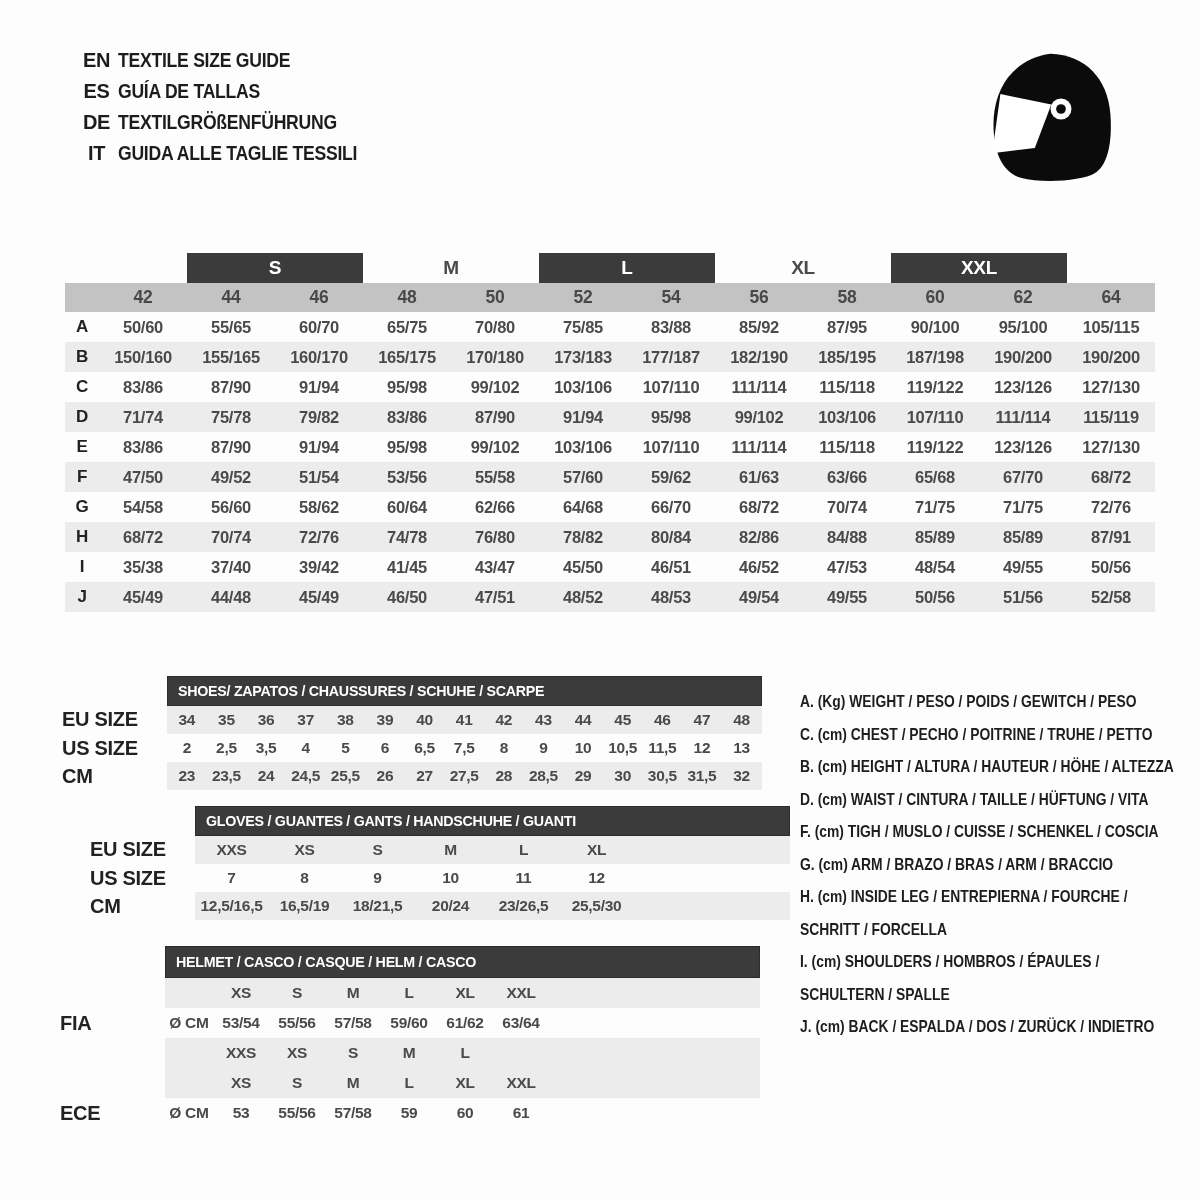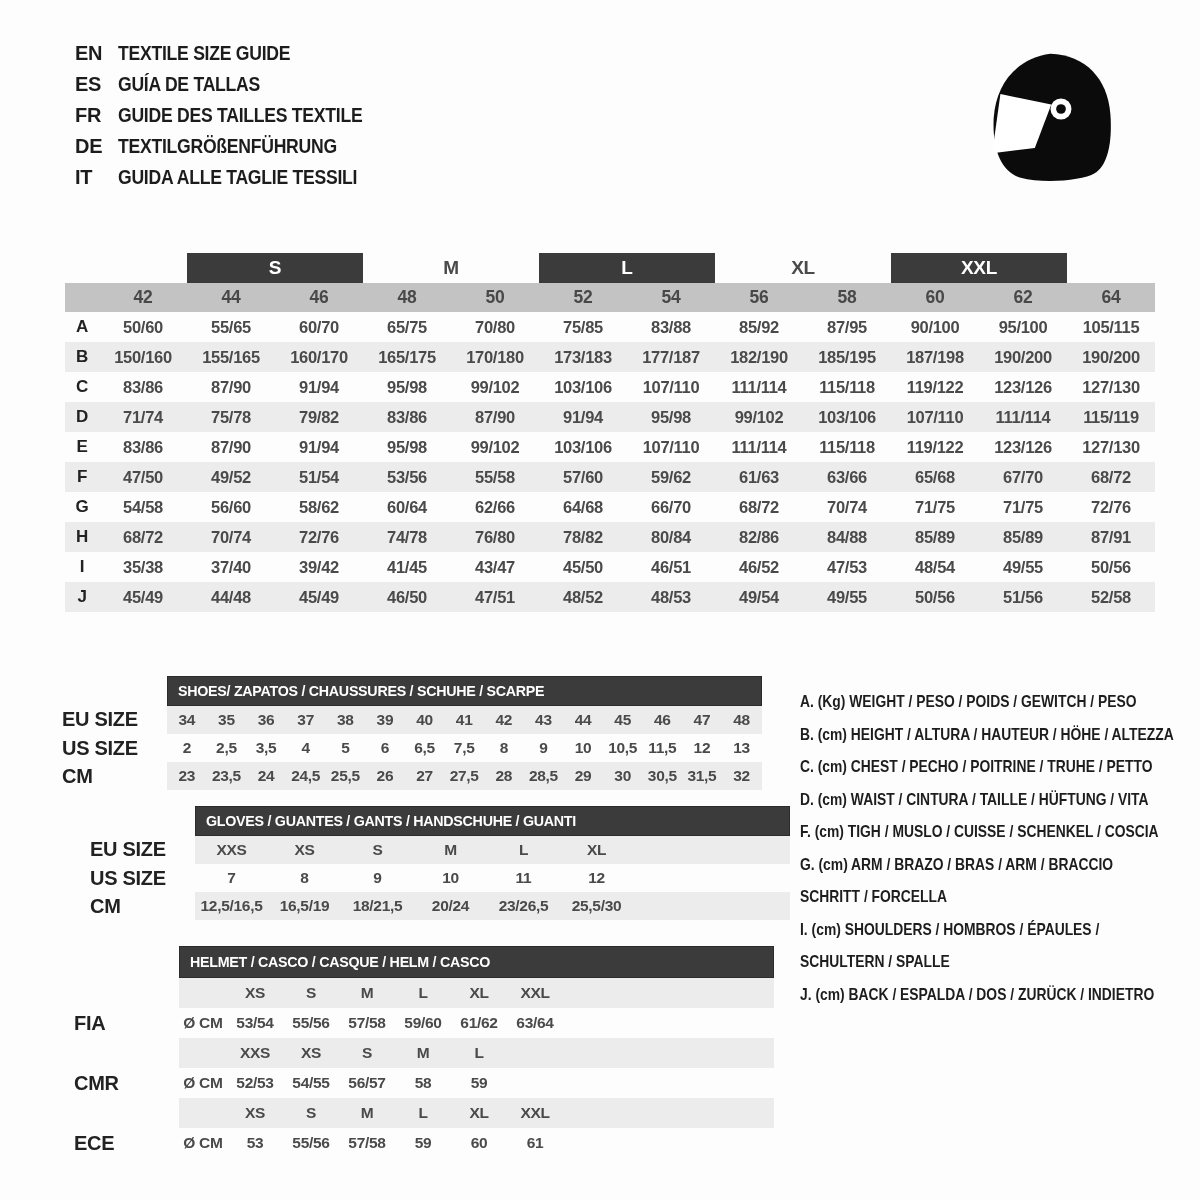--- a/index.html
+++ b/index.html
@@ -6,21 +6,21 @@
     --dark:#3b3b3b; --gray:#c3c3c3; --stripe:#ececec; --ink:#3f3f3f;
   }
   html,body{margin:0;padding:0;}
   body{
     width:1200px;height:1200px;background:#ffffff;
     font-family:"Liberation Sans", sans-serif;color:var(--ink);
   }
   .page{position:relative;width:1200px;height:1200px;overflow:hidden;background:#fdfdfd;}
 
   
-  #languages{position:absolute;left:75px;top:38px;}
+  #languages{position:absolute;left:75px;top:45px;text-align:center;}
   .lang-row{display:flex;height:31px;align-items:center;}
   .lang-code{width:43px;font-weight:bold;font-size:20px;color:#1c1c1c;letter-spacing:-.3px;}
   .condensed{display:inline-block;transform:scaleX(.88);transform-origin:0 55%;white-space:nowrap;}
   .lang-title{font-weight:bold;font-size:20px;color:#1c1c1c;letter-spacing:-.3px;}
 
   
   #helmet-icon{position:absolute;left:972px;top:22px;width:172px;height:180px;}
 
   
   table{border-collapse:collapse;table-layout:fixed;position:absolute;}
@@ -42,44 +42,40 @@
   .sub-table{width:710px;}
   .sub-table td{height:28px;font-size:15.5px;}
   #helmet-table td{height:30px;}
   .sub-table td.lbl{text-align:left;padding-left:10px;font-size:20px;color:#222;}
   .sub-table td.v.s{background:var(--stripe);}
   .section-bar{background:var(--dark);color:#fff;text-align:left;padding-left:10px;
                font-size:18px;height:28px;border:1px solid #2c2c2c;}
   .section-bar .condensed{transform:scaleX(.92);color:#fff;}
   #shoes-table{left:52px;top:676px;}
   #gloves-table{left:80px;top:806px;}
-  #helmet-table{left:64px;top:946px;}
+  #helmet-table{left:50px;top:946px;}
 
   
   #legend{position:absolute;left:800px;top:680px;width:396px;}
   .legend-line{height:22.5px;line-height:22.5px;font-weight:bold;font-size:16.5px;color:#1d1d1d;margin-top:10px;}
   .legend-line .condensed{transform:scaleX(.84);}
 </style>
 </head>
 <body>
 
 <div class="page">
 
   <div id="languages">
       <div class="lang-row">
         <span class="lang-code">EN</span>
         <span class="lang-title condensed">TEXTILE SIZE GUIDE</span>
       </div>
       <div class="lang-row">
         <span class="lang-code">ES</span>
         <span class="lang-title condensed">GUÍA DE TALLAS</span>
-      </div>
-      <div class="lang-row">
-        <span class="lang-code">FR</span>
-        <span class="lang-title condensed">GUIDE DES TAILLES TEXTILE</span>
       </div>
       <div class="lang-row">
         <span class="lang-code">DE</span>
         <span class="lang-title condensed">TEXTILGRÖßENFÜHRUNG</span>
       </div>
       <div class="lang-row">
         <span class="lang-code">IT</span>
         <span class="lang-title condensed">GUIDA ALLE TAGLIE TESSILI</span>
       </div>
     </div>
@@ -457,31 +453,20 @@
           <td class="lbl"></td>
           <td class="v s"></td>
           <td class="v s">XXS</td>
           <td class="v s">XS</td>
           <td class="v s">S</td>
           <td class="v s">M</td>
           <td class="v s">L</td>
           <td class="v s"></td>
           <td class="v s"></td>
         </tr>
-        <tr class="value-row">
-          <td class="lbl">CMR</td>
-          <td class="v">Ø CM</td>
-          <td class="v">52/53</td>
-          <td class="v">54/55</td>
-          <td class="v">56/57</td>
-          <td class="v">58</td>
-          <td class="v">59</td>
-          <td class="v"></td>
-          <td class="v"></td>
-        </tr>
         <tr class="size-row">
           <td class="lbl"></td>
           <td class="v s"></td>
           <td class="v s">XS</td>
           <td class="v s">S</td>
           <td class="v s">M</td>
           <td class="v s">L</td>
           <td class="v s">XL</td>
           <td class="v s">XXL</td>
           <td class="v s"></td>
@@ -498,35 +483,36 @@
           <td class="v"></td>
         </tr>
       </tbody>
   </table>
 
   <div id="legend">
       <div class="legend-item">
         <div class="legend-line"><span class="condensed">A. (Kg) WEIGHT / PESO / POIDS / GEWITCH / PESO</span></div>
       </div>
       <div class="legend-item">
+        <div class="legend-line"><span class="condensed">C. (cm) CHEST / PECHO / POITRINE / TRUHE / PETTO</span></div>
+      </div>
+      <div class="legend-item">
         <div class="legend-line"><span class="condensed">B. (cm) HEIGHT / ALTURA / HAUTEUR / HÖHE / ALTEZZA</span></div>
       </div>
       <div class="legend-item">
-        <div class="legend-line"><span class="condensed">C. (cm) CHEST / PECHO / POITRINE / TRUHE / PETTO</span></div>
-      </div>
-      <div class="legend-item">
         <div class="legend-line"><span class="condensed">D. (cm) WAIST / CINTURA / TAILLE / HÜFTUNG / VITA</span></div>
       </div>
       <div class="legend-item">
         <div class="legend-line"><span class="condensed">F. (cm) TIGH / MUSLO / CUISSE / SCHENKEL / COSCIA</span></div>
       </div>
       <div class="legend-item">
         <div class="legend-line"><span class="condensed">G. (cm) ARM / BRAZO / BRAS / ARM / BRACCIO</span></div>
       </div>
       <div class="legend-item">
+        <div class="legend-line"><span class="condensed">H. (cm) INSIDE LEG / ENTREPIERNA / FOURCHE /</span></div>
         <div class="legend-line"><span class="condensed">SCHRITT / FORCELLA</span></div>
       </div>
       <div class="legend-item">
         <div class="legend-line"><span class="condensed">I. (cm) SHOULDERS / HOMBROS / ÉPAULES /</span></div>
         <div class="legend-line"><span class="condensed">SCHULTERN / SPALLE</span></div>
       </div>
       <div class="legend-item">
         <div class="legend-line"><span class="condensed">J. (cm) BACK / ESPALDA / DOS / ZURÜCK / INDIETRO</span></div>
       </div>
     </div>

